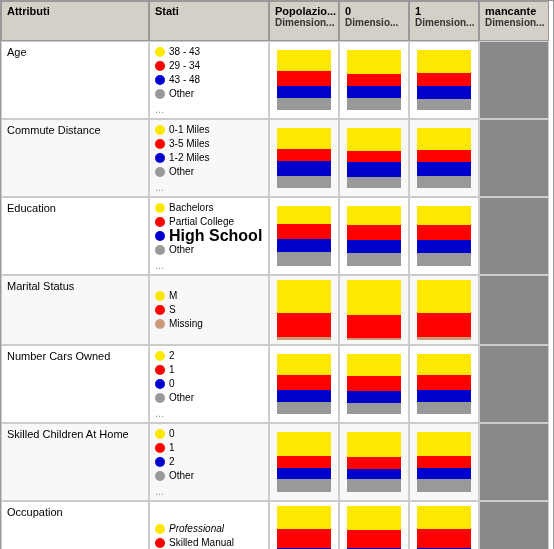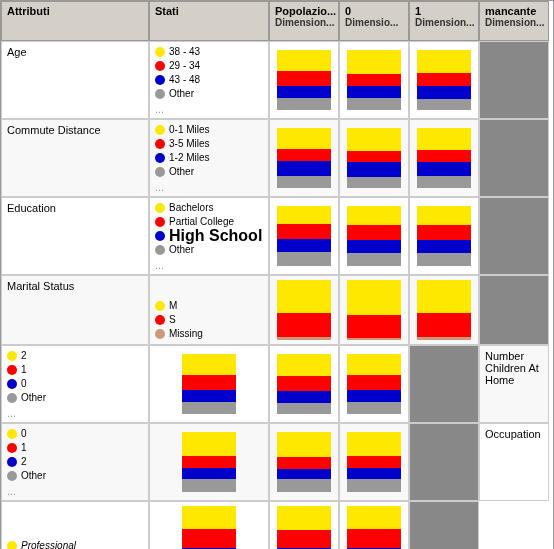--- a/index.html
+++ b/index.html
@@ -56,21 +56,21 @@
       padding-top: 2px;
     }
 
     .row-stati {
       border: 1px solid #ccc;
       padding: 3px 5px;
       background: #fff;
       min-height: 70px;
       display: flex;
       flex-direction: column;
-      justify-content: flex-end;
+      justify-content: center;
     }
 
     .stati-item {
       display: flex;
       align-items: center;
       margin-bottom: 1px;
       font-size: 10px;
       line-height: 13px;
     }
 
@@ -305,20 +305,23 @@
         </div>
       </div>
       <div class="chart-cell" style="background: rgb(248, 248, 248); border: 1px solid rgb(204, 204, 204); min-height: 70px; display: flex; align-items: center; justify-content: center; padding: 2px;">
         <div style="width: 54px; height: 60px; display: flex; flex-direction: column; overflow: hidden;">
           <div style="width: 100%; height: 55%; background-color: rgb(255, 232, 0);"></div>
           <div style="width: 100%; height: 40%; background-color: rgb(255, 0, 0);"></div>
           <div style="width: 100%; height: 5%; background-color: rgb(204, 153, 119);"></div>
         </div>
       </div>
       <div class="gray-cell" style="background: rgb(136, 136, 136); border: 1px solid rgb(204, 204, 204); min-height: 70px;"></div>
+      <div class="row-attr row-attr-label" style="background: rgb(255, 255, 255); border: 1px solid rgb(204, 204, 204); padding: 4px 5px; min-height: 70px; display: flex; align-items: flex-start;">
+        <span style="font-size: 11px;">Number Cars Owned</span>
+      </div>
       <div class="row-stati" style="background: rgb(255, 255, 255); border: 1px solid rgb(204, 204, 204); padding: 3px 5px; min-height: 70px;">
         <div class="stati-item">
           <div class="dot" style="background-color: rgb(255, 232, 0); width: 10px; height: 10px; border-radius: 50%; margin-right: 4px; flex-shrink: 0;"></div>
           <span style="font-size: 10px;">2</span>
         </div>
         <div class="stati-item">
           <div class="dot" style="background-color: rgb(255, 0, 0); width: 10px; height: 10px; border-radius: 50%; margin-right: 4px; flex-shrink: 0;"></div>
           <span style="font-size: 10px;">1</span>
         </div>
         <div class="stati-item">
@@ -350,21 +353,21 @@
       <div class="chart-cell" style="background: rgb(255, 255, 255); border: 1px solid rgb(204, 204, 204); min-height: 70px; display: flex; align-items: center; justify-content: center; padding: 2px;">
         <div style="width: 54px; height: 60px; display: flex; flex-direction: column; overflow: hidden;">
           <div style="width: 100%; height: 35%; background-color: rgb(255, 232, 0);"></div>
           <div style="width: 100%; height: 25%; background-color: rgb(255, 0, 0);"></div>
           <div style="width: 100%; height: 20%; background-color: rgb(0, 0, 205);"></div>
           <div style="width: 100%; height: 20%; background-color: rgb(153, 153, 153);"></div>
         </div>
       </div>
       <div class="gray-cell" style="background: rgb(136, 136, 136); border: 1px solid rgb(204, 204, 204); min-height: 70px;"></div>
       <div class="row-attr row-attr-label" style="background: rgb(248, 248, 248); border: 1px solid rgb(204, 204, 204); padding: 4px 5px; min-height: 70px; display: flex; align-items: flex-start;">
-        <span style="font-size: 11px;">Number Children At Home</span>
+        <span style="font-size: 11px;">Skilled Children At Home</span>
       </div>
       <div class="row-stati" style="background: rgb(248, 248, 248); border: 1px solid rgb(204, 204, 204); padding: 3px 5px; min-height: 70px;">
         <div class="stati-item">
           <div class="dot" style="background-color: rgb(255, 232, 0); width: 10px; height: 10px; border-radius: 50%; margin-right: 4px; flex-shrink: 0;"></div>
           <span style="font-size: 10px;">0</span>
         </div>
         <div class="stati-item">
           <div class="dot" style="background-color: rgb(255, 0, 0); width: 10px; height: 10px; border-radius: 50%; margin-right: 4px; flex-shrink: 0;"></div>
           <span style="font-size: 10px;">1</span>
         </div>

